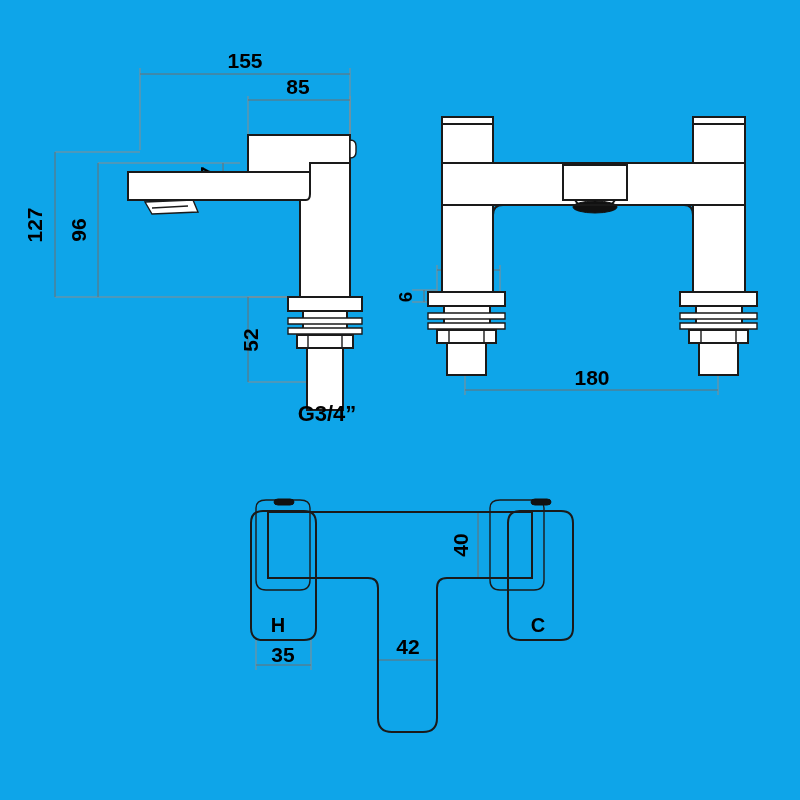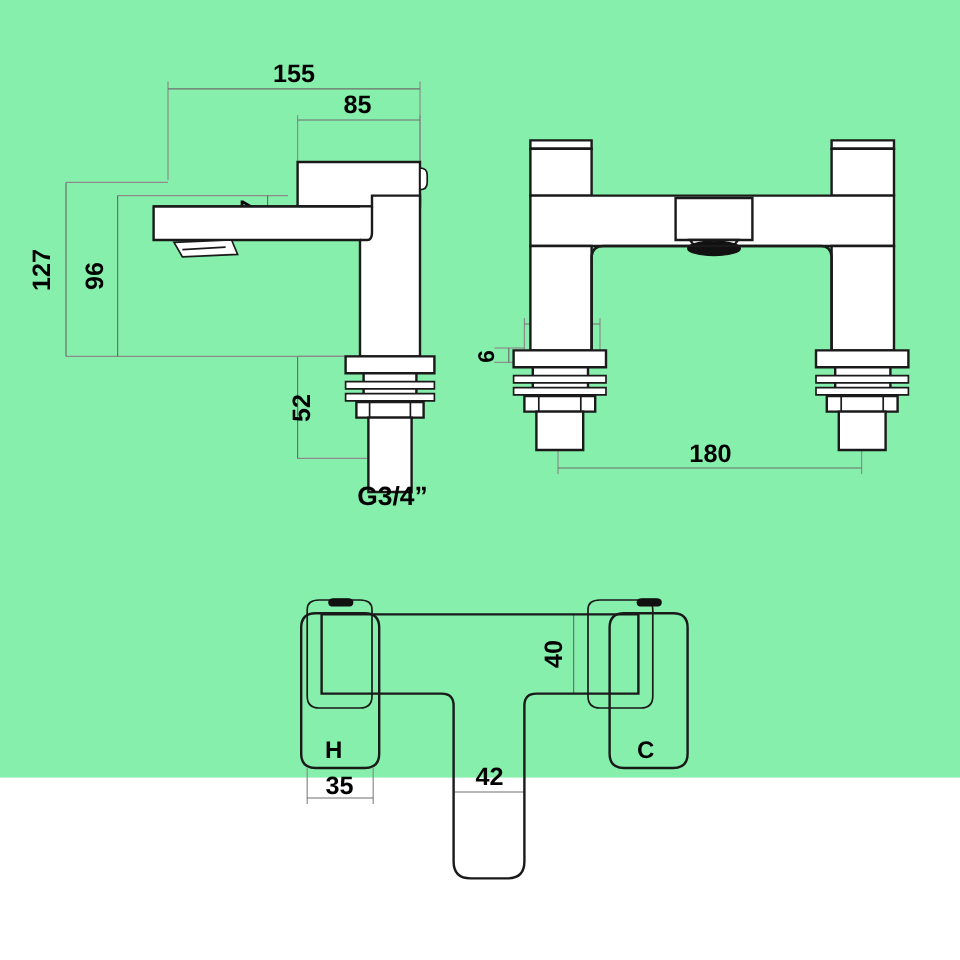--- a/index.html
+++ b/index.html
@@ -10,22 +10,22 @@
   }
   body {
     width: 800px;
     height: 800px;
     font-family: "Liberation Sans", sans-serif;
     overflow: hidden;
   }
   #drawing-root {
     position: relative;
     width: 800px;
-    height: 648px;
-    background: #86efac;
+    height: 800px;
+    background: #0ea5e9;
   }
   svg.drawing {
     display: block;
     width: 800px;
     height: 800px;
   }
   .obj {
     fill: none;
     stroke: #1a1a1a;
     stroke-width: 2;

